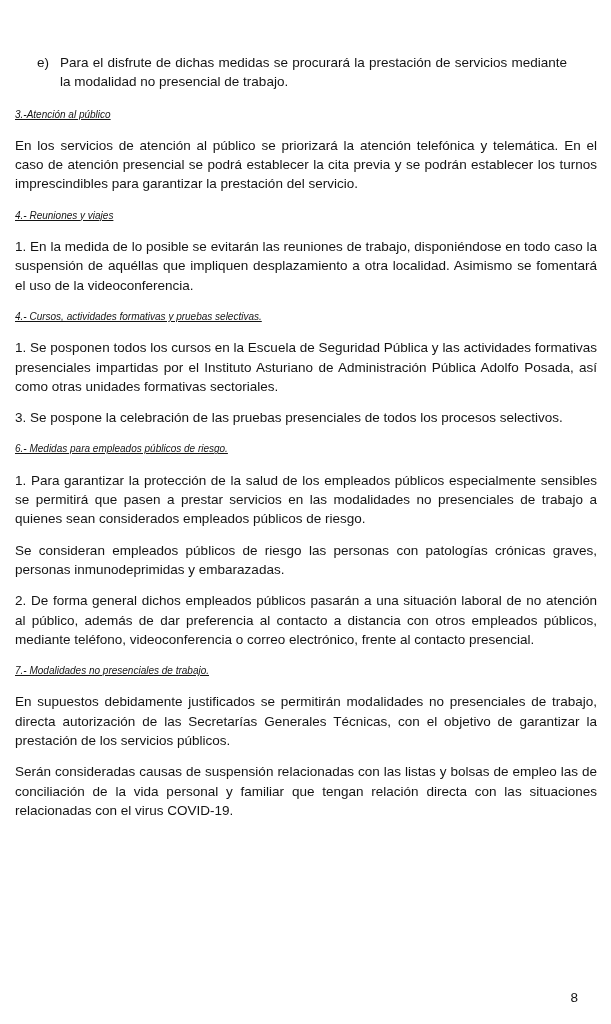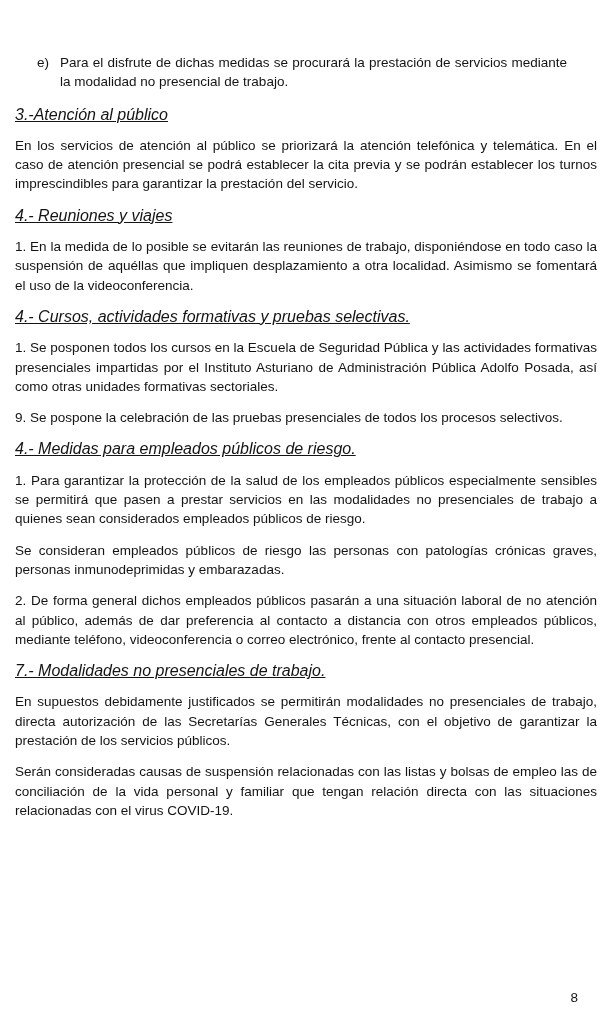--- a/index.html
+++ b/index.html
@@ -28,21 +28,21 @@
     flex: 0 0 23px;
   }
   .list-item .list-text {
     flex: 1 1 auto;
     text-align: justify;
   }
   .heading {
     font-style: italic;
     text-decoration: underline;
     font-weight: normal;
-    font-size: 16px;
+    font-size: 10px;
     margin: 0 0 12px 0;
     text-align: left;
   }
   .para {
     margin: 0 0 12px 0;
     text-align: justify;
   }
   .page-footer {
     position: absolute;
     bottom: 17px;
@@ -66,25 +66,25 @@
   </section>
 
   <section>
     <h3 class="heading">4.- Reuniones y viajes</h3>
     <p class="para">1. En la medida de lo posible se evitarán las reuniones de trabajo, disponiéndose en todo caso la suspensión de aquéllas que impliquen desplazamiento a otra localidad. Asimismo se fomentará el uso de la videoconferencia.</p>
   </section>
 
   <section>
     <h3 class="heading">4.- Cursos, actividades formativas y pruebas selectivas.</h3>
     <p class="para">1. Se posponen todos los cursos en la Escuela de Seguridad Pública y las actividades formativas presenciales impartidas por el Instituto Asturiano de Administración Pública Adolfo Posada, así como otras unidades formativas sectoriales.</p>
-    <p class="para">9. Se pospone la celebración de las pruebas presenciales de todos los procesos selectivos.</p>
+    <p class="para">3. Se pospone la celebración de las pruebas presenciales de todos los procesos selectivos.</p>
   </section>
 
   <section>
-    <h3 class="heading">4.- Medidas para empleados públicos de riesgo.</h3>
+    <h3 class="heading">6.- Medidas para empleados públicos de riesgo.</h3>
     <p class="para">1. Para garantizar la protección de la salud de los empleados públicos especialmente sensibles se permitirá que pasen a prestar servicios en las modalidades no presenciales de trabajo a quienes sean considerados empleados públicos de riesgo.</p>
     <p class="para">Se consideran empleados públicos de riesgo las personas con patologías crónicas graves, personas inmunodeprimidas y embarazadas.</p>
     <p class="para">2. De forma general dichos empleados públicos pasarán a una situación laboral de no atención al público, además de dar preferencia al contacto a distancia con otros empleados públicos, mediante teléfono, videoconferencia o correo electrónico, frente al contacto presencial.</p>
   </section>
 
   <section>
     <h3 class="heading">7.- Modalidades no presenciales de trabajo.</h3>
     <p class="para">En supuestos debidamente justificados se permitirán modalidades no presenciales de trabajo, directa autorización de las Secretarías Generales Técnicas, con el objetivo de garantizar la prestación de los servicios públicos.</p>
   </section>
 

